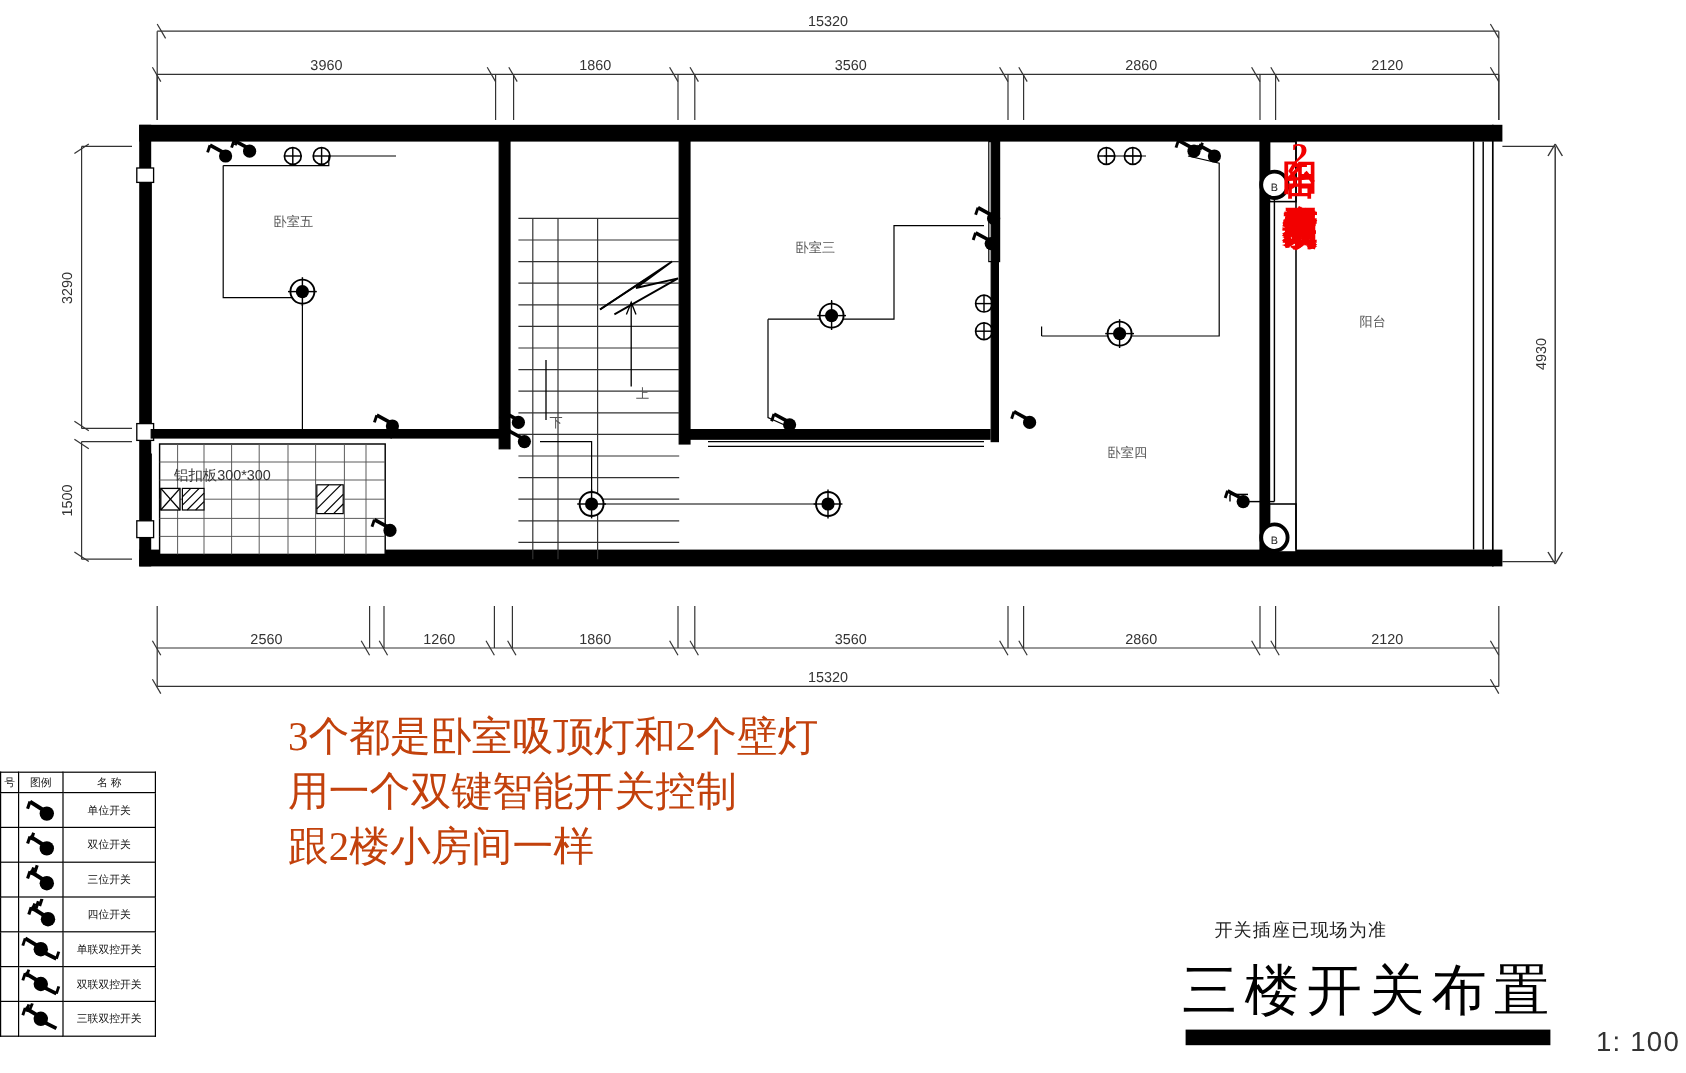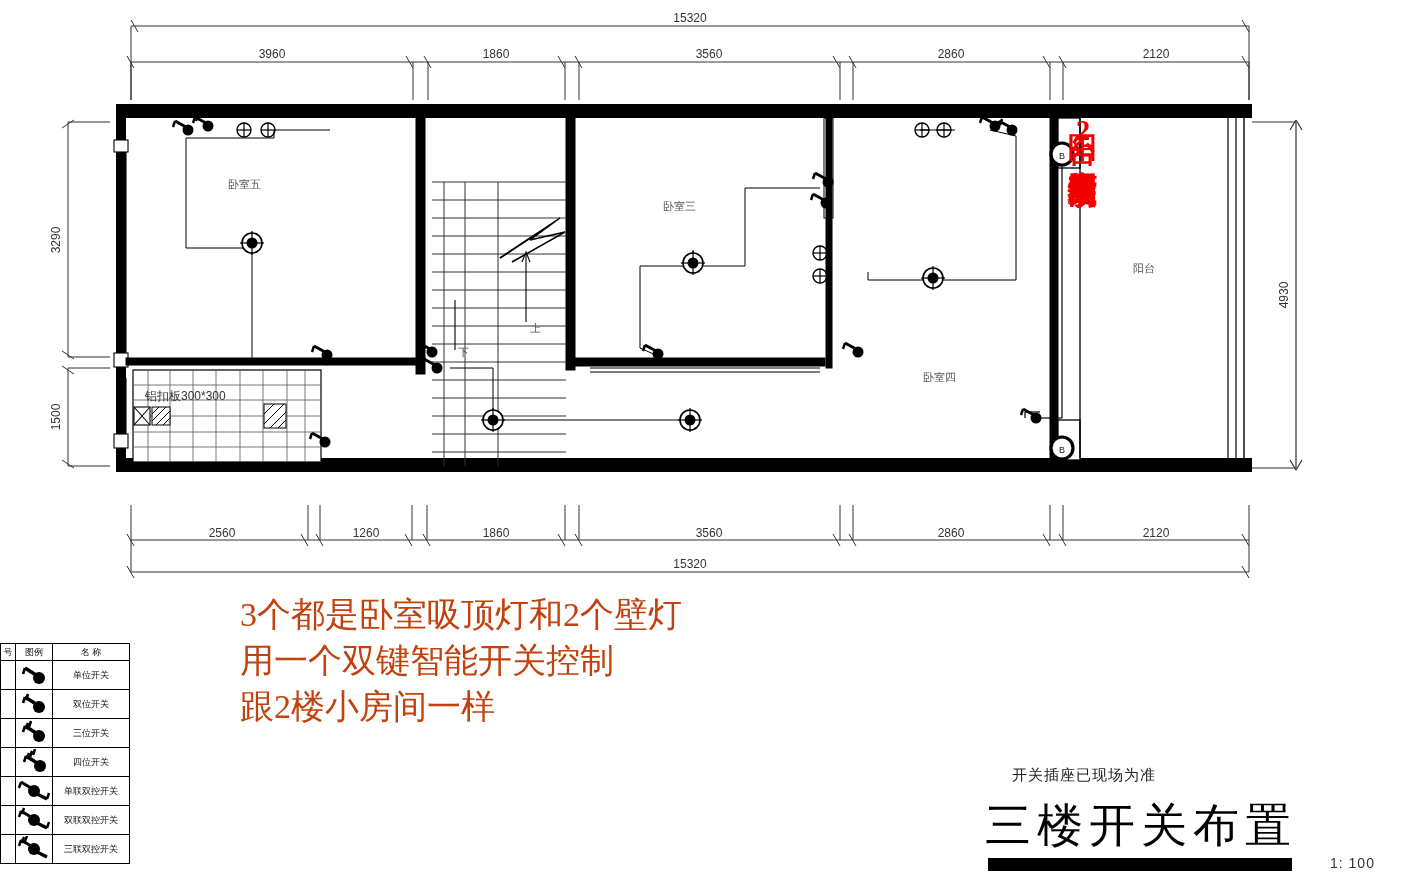--- a/index.html
+++ b/index.html
@@ -24,21 +24,21 @@
             font-size:29px;line-height:29px;font-weight:700;
             writing-mode:vertical-rl;text-orientation:upright;
             letter-spacing:1px;height:430px;}
 
   
   .title-sub{position:absolute;left:1012px;top:766px;font-size:15px;color:#222;
              font-family:"Liberation Sans",sans-serif;letter-spacing:1px;}
   .title-main{position:absolute;left:985px;top:795px;font-size:46px;color:#000;
               font-family:"Liberation Serif","DejaVu Serif",serif;letter-spacing:6px;}
   .title-bar{position:absolute;left:988px;top:858px;width:304px;height:13px;background:#000;}
-  .title-scale{position:absolute;left:1330px;top:855px;font-size:14px;color:#333;
+  .title-scale{position:absolute;left:1330px;top:855px;font-size:23px;color:#333;
                font-family:"Liberation Sans",sans-serif;letter-spacing:1px;}
 
   
   .legend{position:absolute;left:0px;top:643px;width:130px;border-collapse:collapse;}
   .legend td{border:1px solid #000;height:28px;text-align:center;vertical-align:middle;
              font-size:9px;color:#111;padding:0;}
   .legend td.c1{width:14px;}
   .legend td.c2{width:36px;}
   .legend td.c3{width:76px;}
   .legend tr.head td{height:16px;font-size:9px;}

